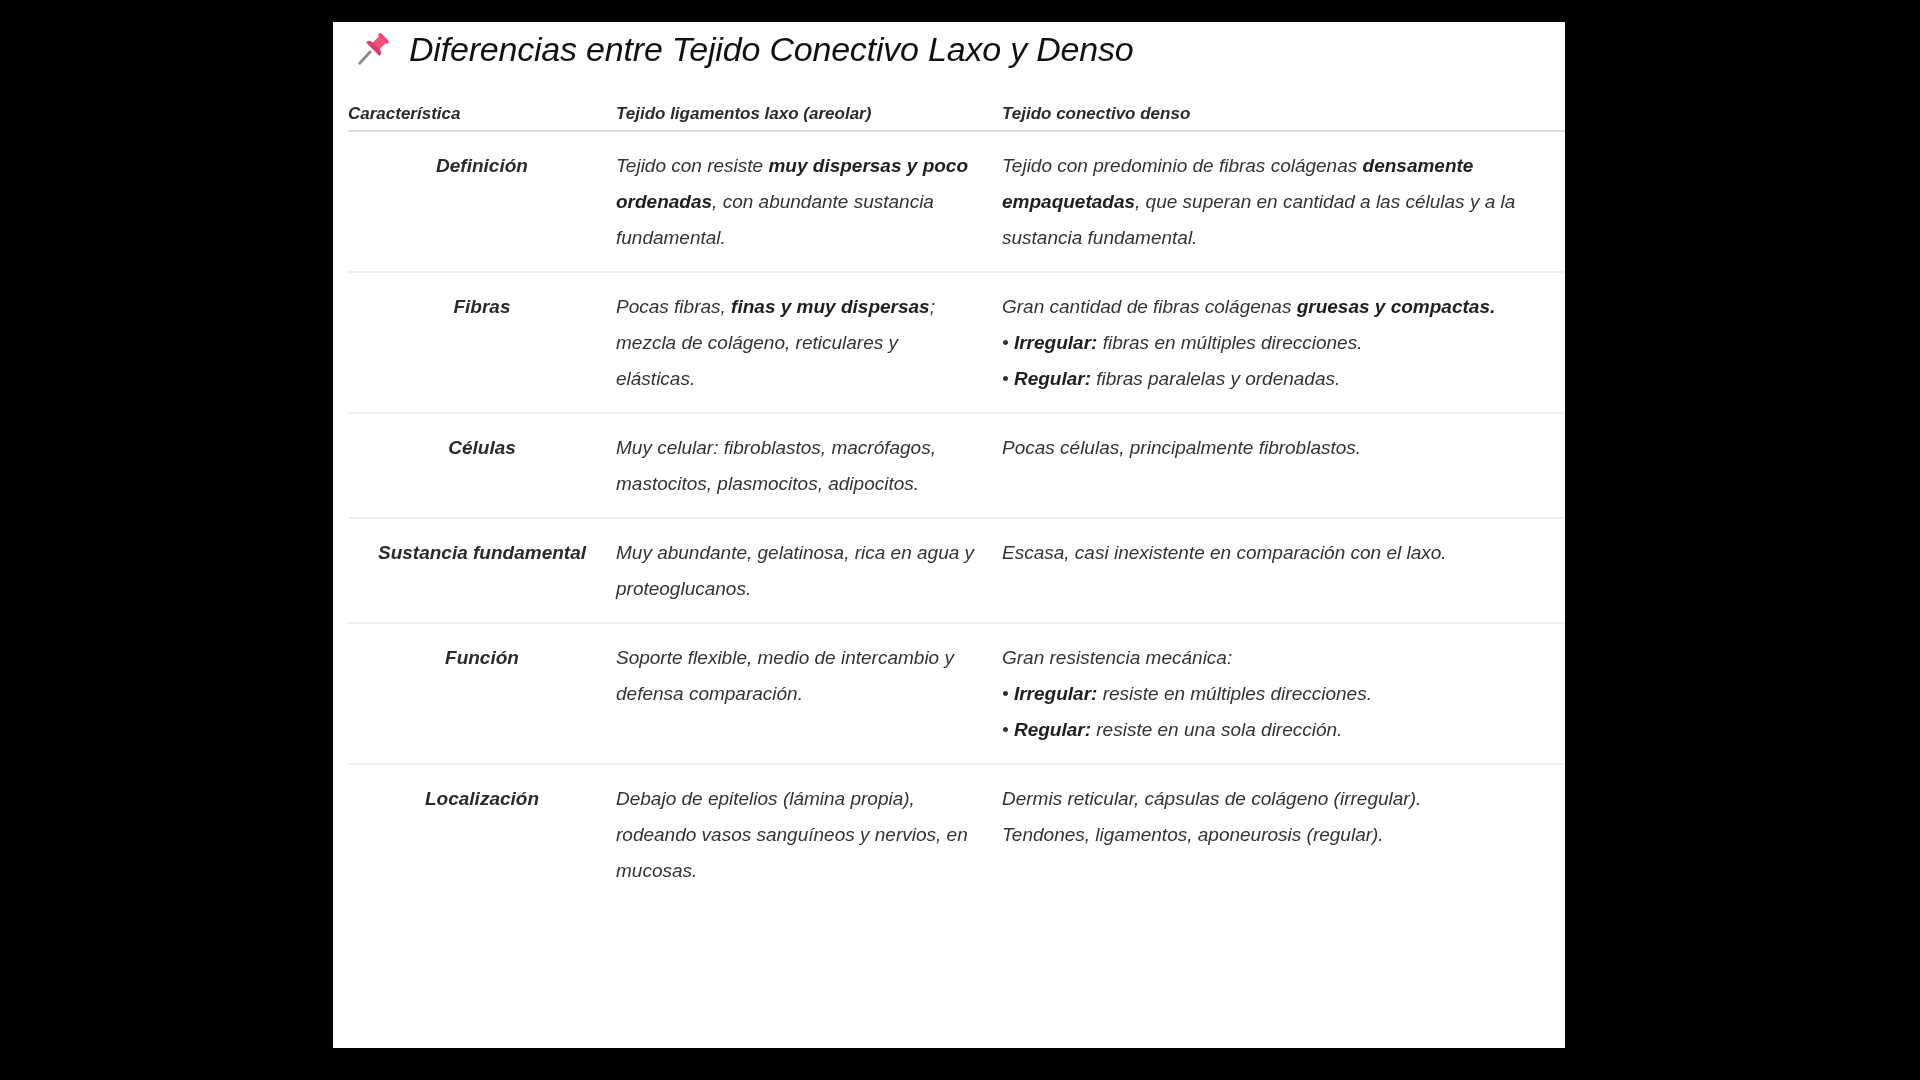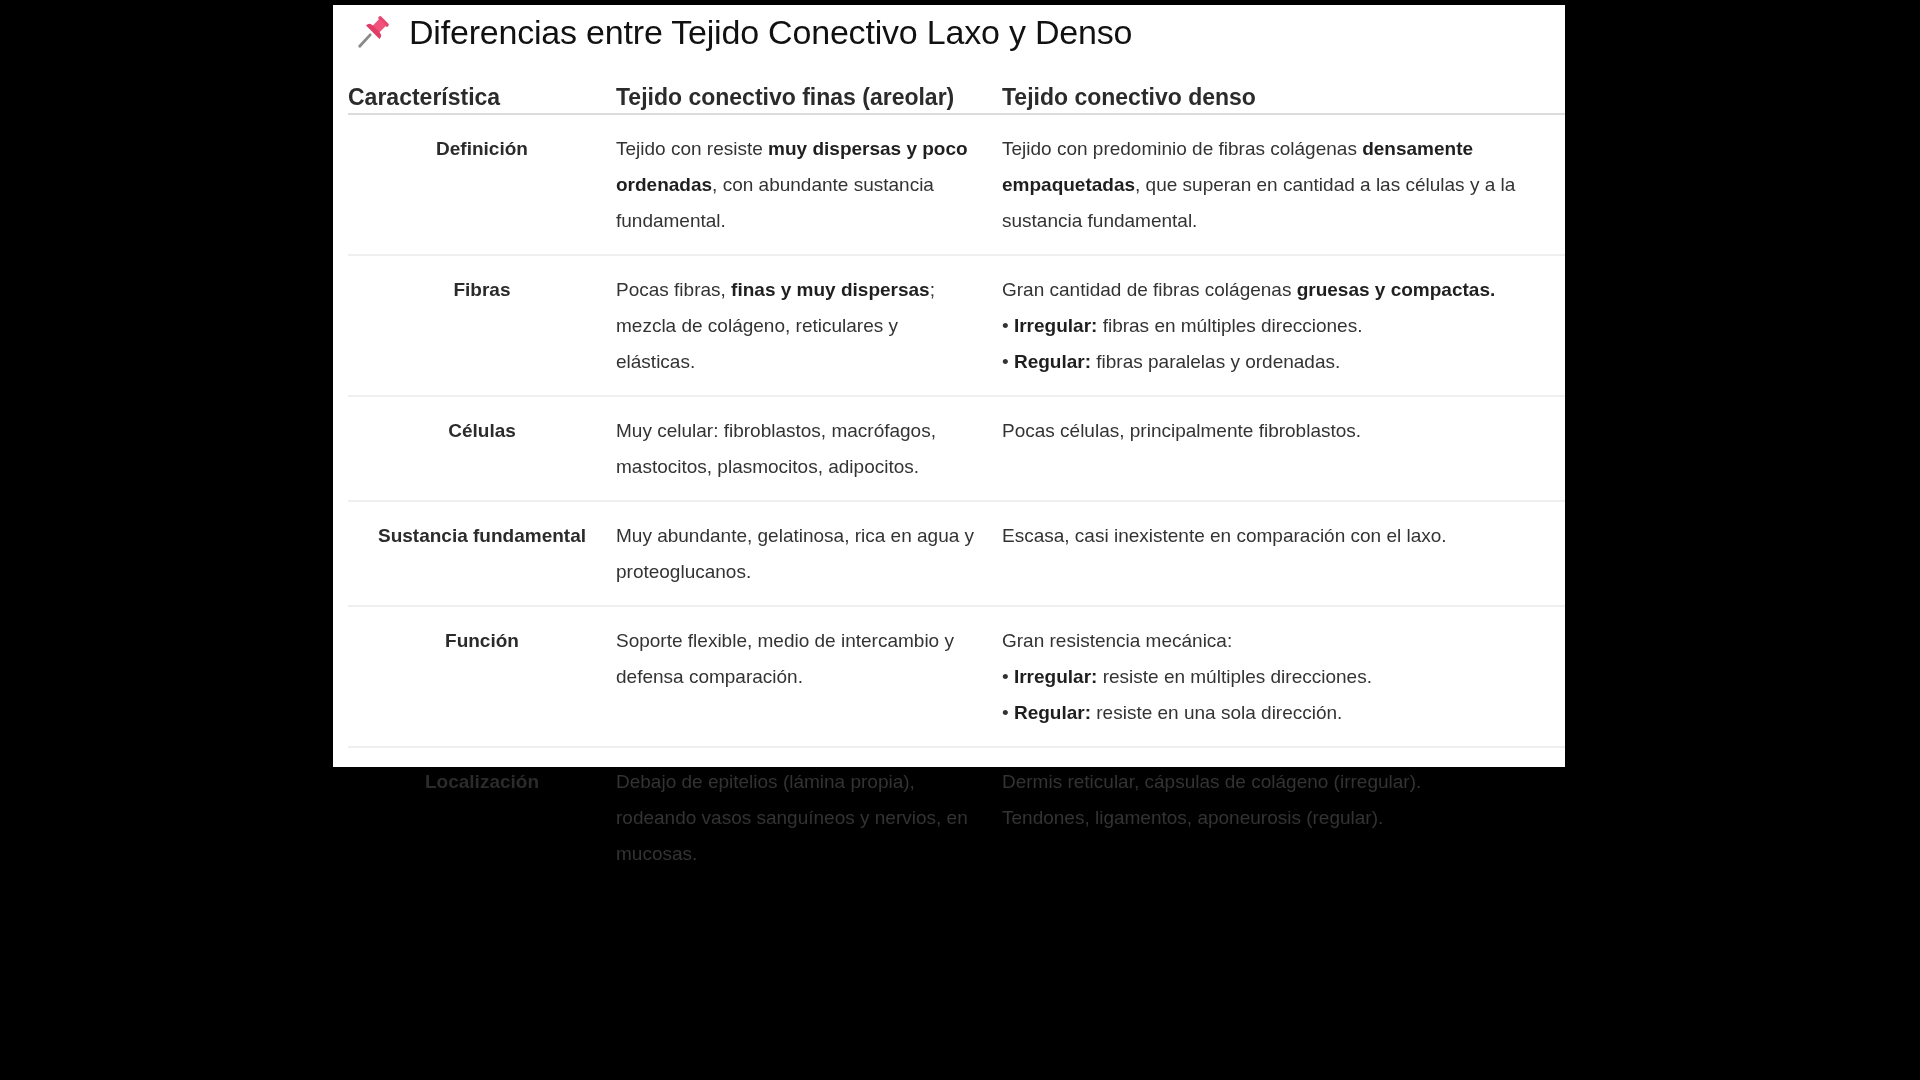--- a/index.html
+++ b/index.html
@@ -6,26 +6,27 @@
     margin: 0;
     padding: 0;
     background: #000000;
     width: 1920px;
     height: 1080px;
     overflow: hidden;
   }
   .panel {
     position: absolute;
     left: 333px;
-    top: 5px;
+    top: 22px;
     width: 1232px;
-    height: 762px;
+    height: 1026px;
     background: #ffffff;
     font-family: "Liberation Sans", "DejaVu Sans", sans-serif;
     color: #333333;
+    font-style: italic;
   }
   .title-row {
     position: absolute;
     left: 21px;
     top: 4px;
     height: 46px;
     display: flex;
     align-items: center;
   }
   .pin-icon {
@@ -46,21 +47,21 @@
     top: 76px;
     width: 1217px;
     border-collapse: collapse;
     table-layout: fixed;
   }
   col.c1 { width: 268px; }
   col.c2 { width: 386px; }
   col.c3 { width: 563px; }
   th {
     text-align: left;
-    font-size: 23px;
+    font-size: 17px;
     font-weight: 700;
     color: #2b2b2b;
     height: 32px;
     padding: 0 0 0 0;
     vertical-align: middle;
     border-bottom: 2px solid #dcdcdc;
   }
   th.h2, td.d2 { padding-right: 20px; }
   td {
     font-size: 19px;
@@ -97,21 +98,21 @@
 
   <table>
     <colgroup>
         <col class="c1">
         <col class="c2">
         <col class="c3">
       </colgroup>
     <thead>
       <tr>
         <th class="h1">Característica</th>
-        <th class="h2">Tejido conectivo finas (areolar)</th>
+        <th class="h2">Tejido ligamentos laxo (areolar)</th>
         <th class="h3">Tejido conectivo denso</th>
       </tr>
     </thead>
     <tbody>
 
       <tr>
         <td class="d1">Definición</td>
         <td class="d2"><span>Tejido con resiste </span><b>muy dispersas y poco ordenadas</b><span>, con abundante sustancia fundamental.</span></td>
         <td class="d3"><span>Tejido con predominio de fibras colágenas </span><b>densamente empaquetadas</b><span>, que superan en cantidad a las células y a la sustancia fundamental.</span></td>
       </tr>

